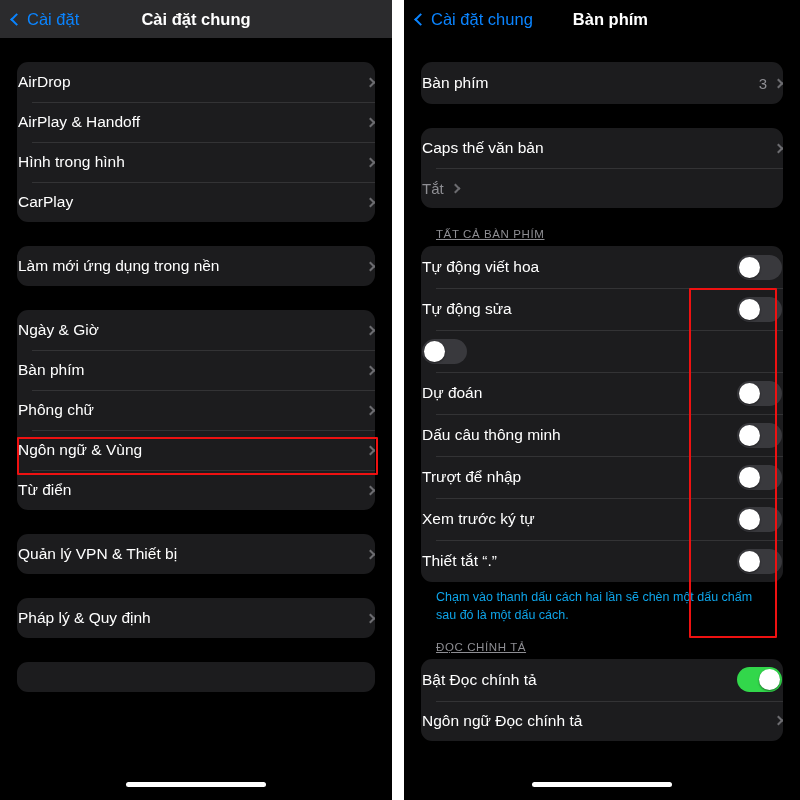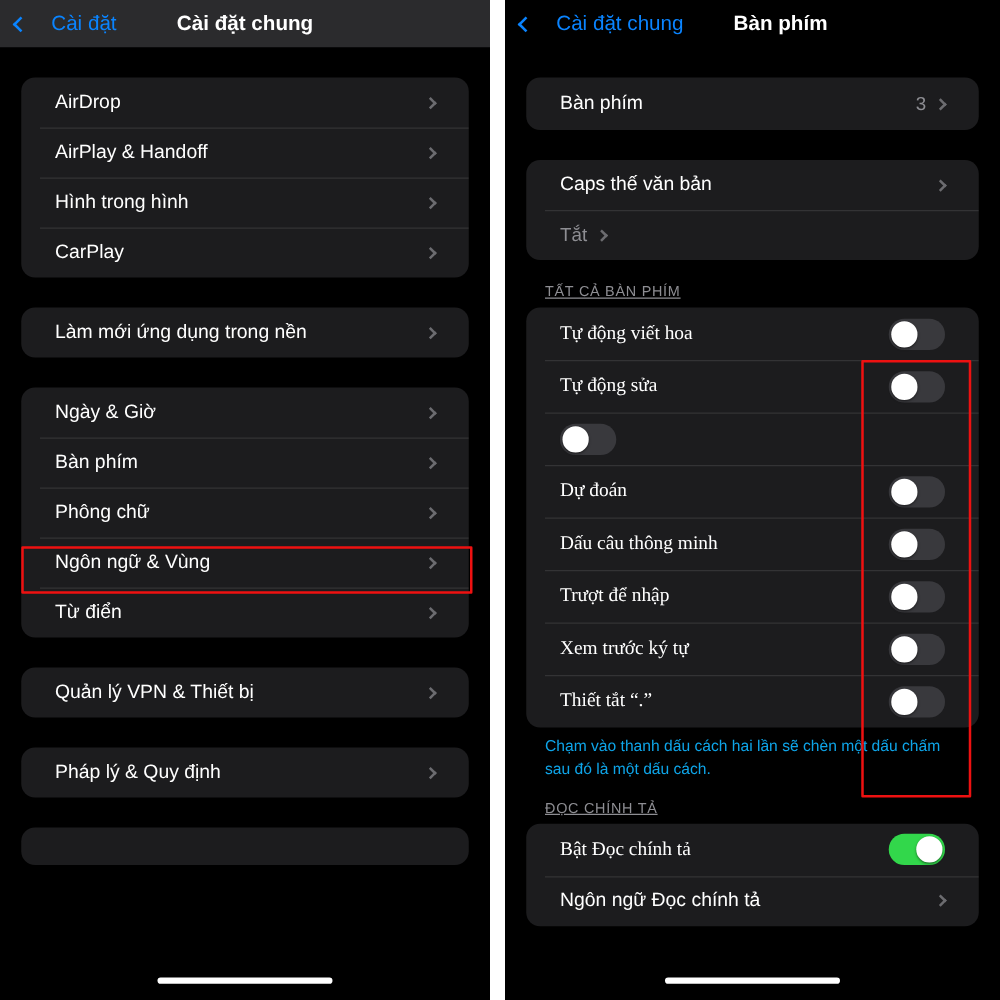--- a/index.html
+++ b/index.html
@@ -18,33 +18,33 @@
 
   
   .navbar {
     position:relative; height:38px; width:100%;
     display:flex; align-items:center;
     padding:0 12px;
   }
   .navbar.tinted { background:#2b2b2d; }
   .navbar.plain  { background:#000000; }
 
-  .backlink { display:flex; align-items:center; gap:19px; color:#0a84ff; font-size:16.5px; white-space:nowrap; }
+  .backlink { display:flex; align-items:center; gap:5px; color:#0a84ff; font-size:16.5px; white-space:nowrap; }
   .chev-back { display:inline-block; width:9px; height:9px; border-left:2.4px solid #0a84ff; border-bottom:2.4px solid #0a84ff; transform:rotate(45deg); margin-right:1px; }
   .nav-title { color:#ffffff; font-size:16.5px; font-weight:bold; white-space:nowrap; }
   .navbar.tinted .nav-title { position:absolute; left:0; right:0; text-align:center; }
   .navbar.plain  .nav-title { margin-left:40px; }
 
   
   .scroll { position:relative; width:100%; height:762px; background:#000000; padding:0 17px; }
 
   .group { background:#1c1c1e; border-radius:11px; overflow:hidden; }
   .row {
     position:relative; display:flex; align-items:center;
-    min-height:40px; padding:0 27px;
+    min-height:40px; padding:0 1px;
     color:#ffffff; font-size:15.5px;
   }
   .row + .row::before {
     content:""; position:absolute; left:15px; right:0; top:0; height:1px; background:#333335;
   }
   .row .label { flex:1; white-space:nowrap; }
   .row .value { color:#8e8e93; font-size:15px; margin-right:8px; }
   .chev {
     display:inline-block; width:7px; height:7px;
     border-top:2px solid #6c6c70; border-right:2px solid #6c6c70;
@@ -67,21 +67,21 @@
   
   .toggle { width:45px; height:25px; border-radius:13px; position:relative; flex:0 0 auto; }
   .toggle.off { background:#39393d; }
   .toggle.on  { background:#32d74b; }
   .toggle .knob {
     position:absolute; top:2px; width:21px; height:21px; border-radius:50%;
     background:#ffffff; box-shadow:0 1px 2px rgba(0,0,0,.5);
   }
   .toggle.off .knob { left:2px; }
   .toggle.on  .knob { left:22px; }
-  .row.switchrow { min-height:42px;font-family:Liberation Serif, serif; }
+  .row.switchrow { min-height:42px; }
 
   
   .redbox { position:absolute; border:2.5px solid #ee1111; pointer-events:none; z-index:30; border-radius:1px; }
 
   
   .home-ind {
     position:absolute; bottom:13px; left:50%; transform:translateX(-50%);
     width:140px; height:5px; border-radius:3px; background:#ffffff; z-index:20;
   }
 </style>

